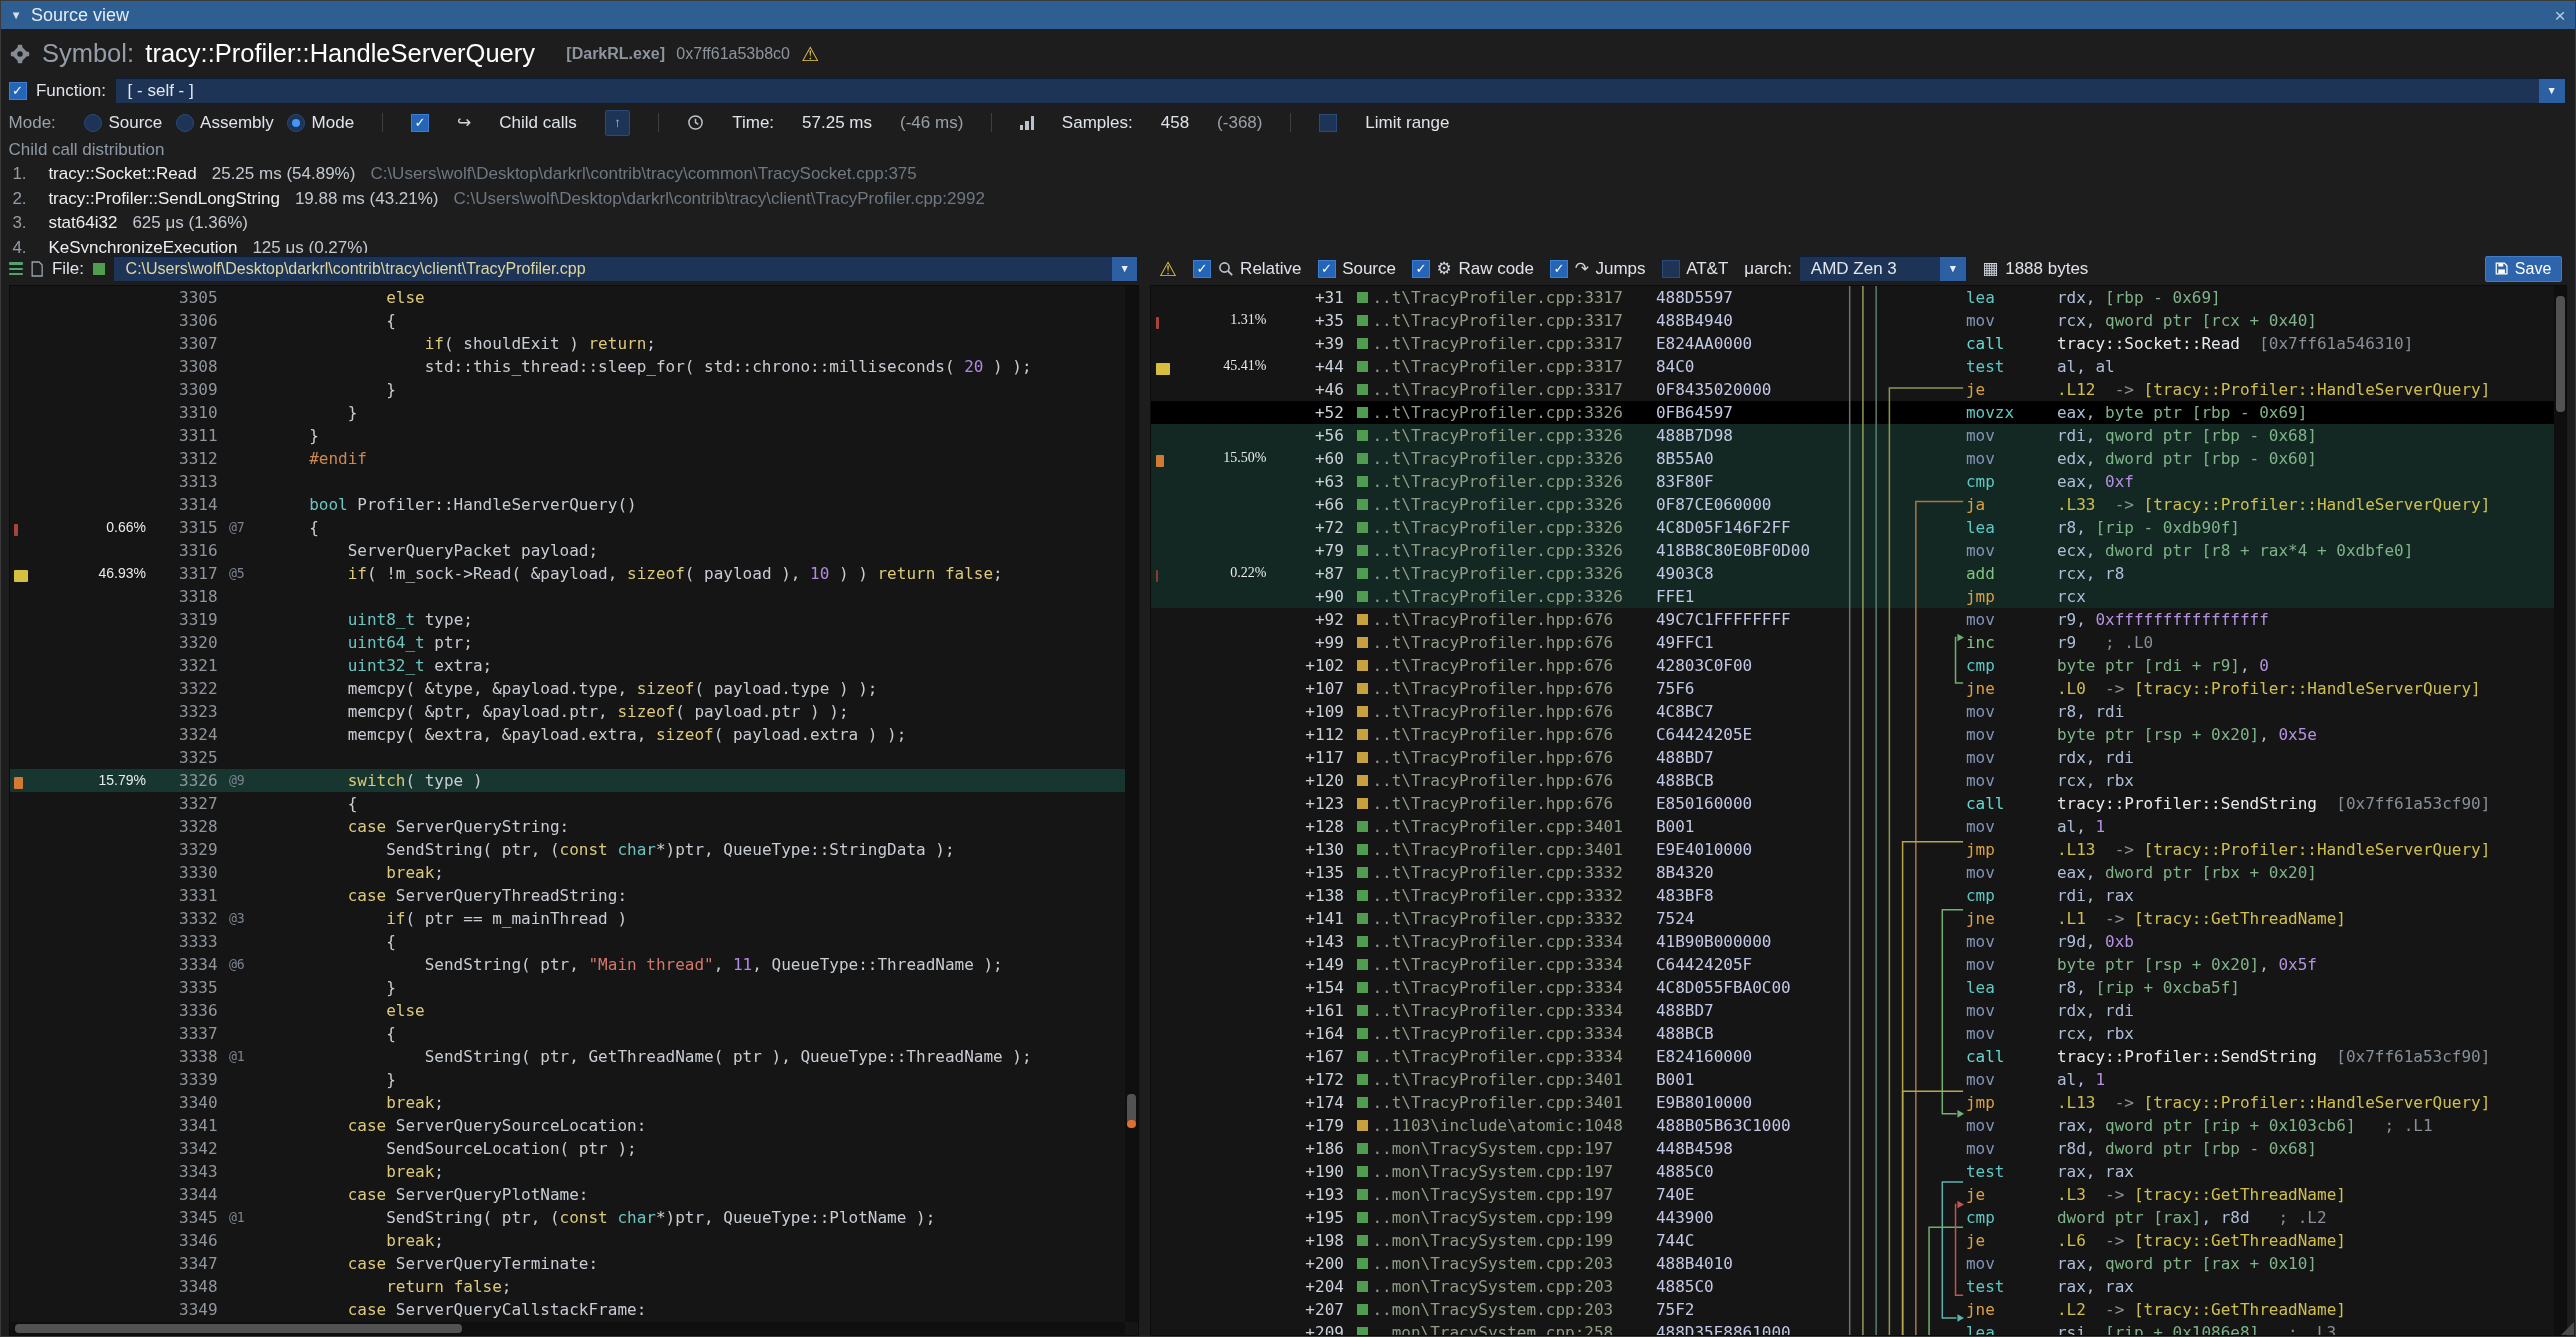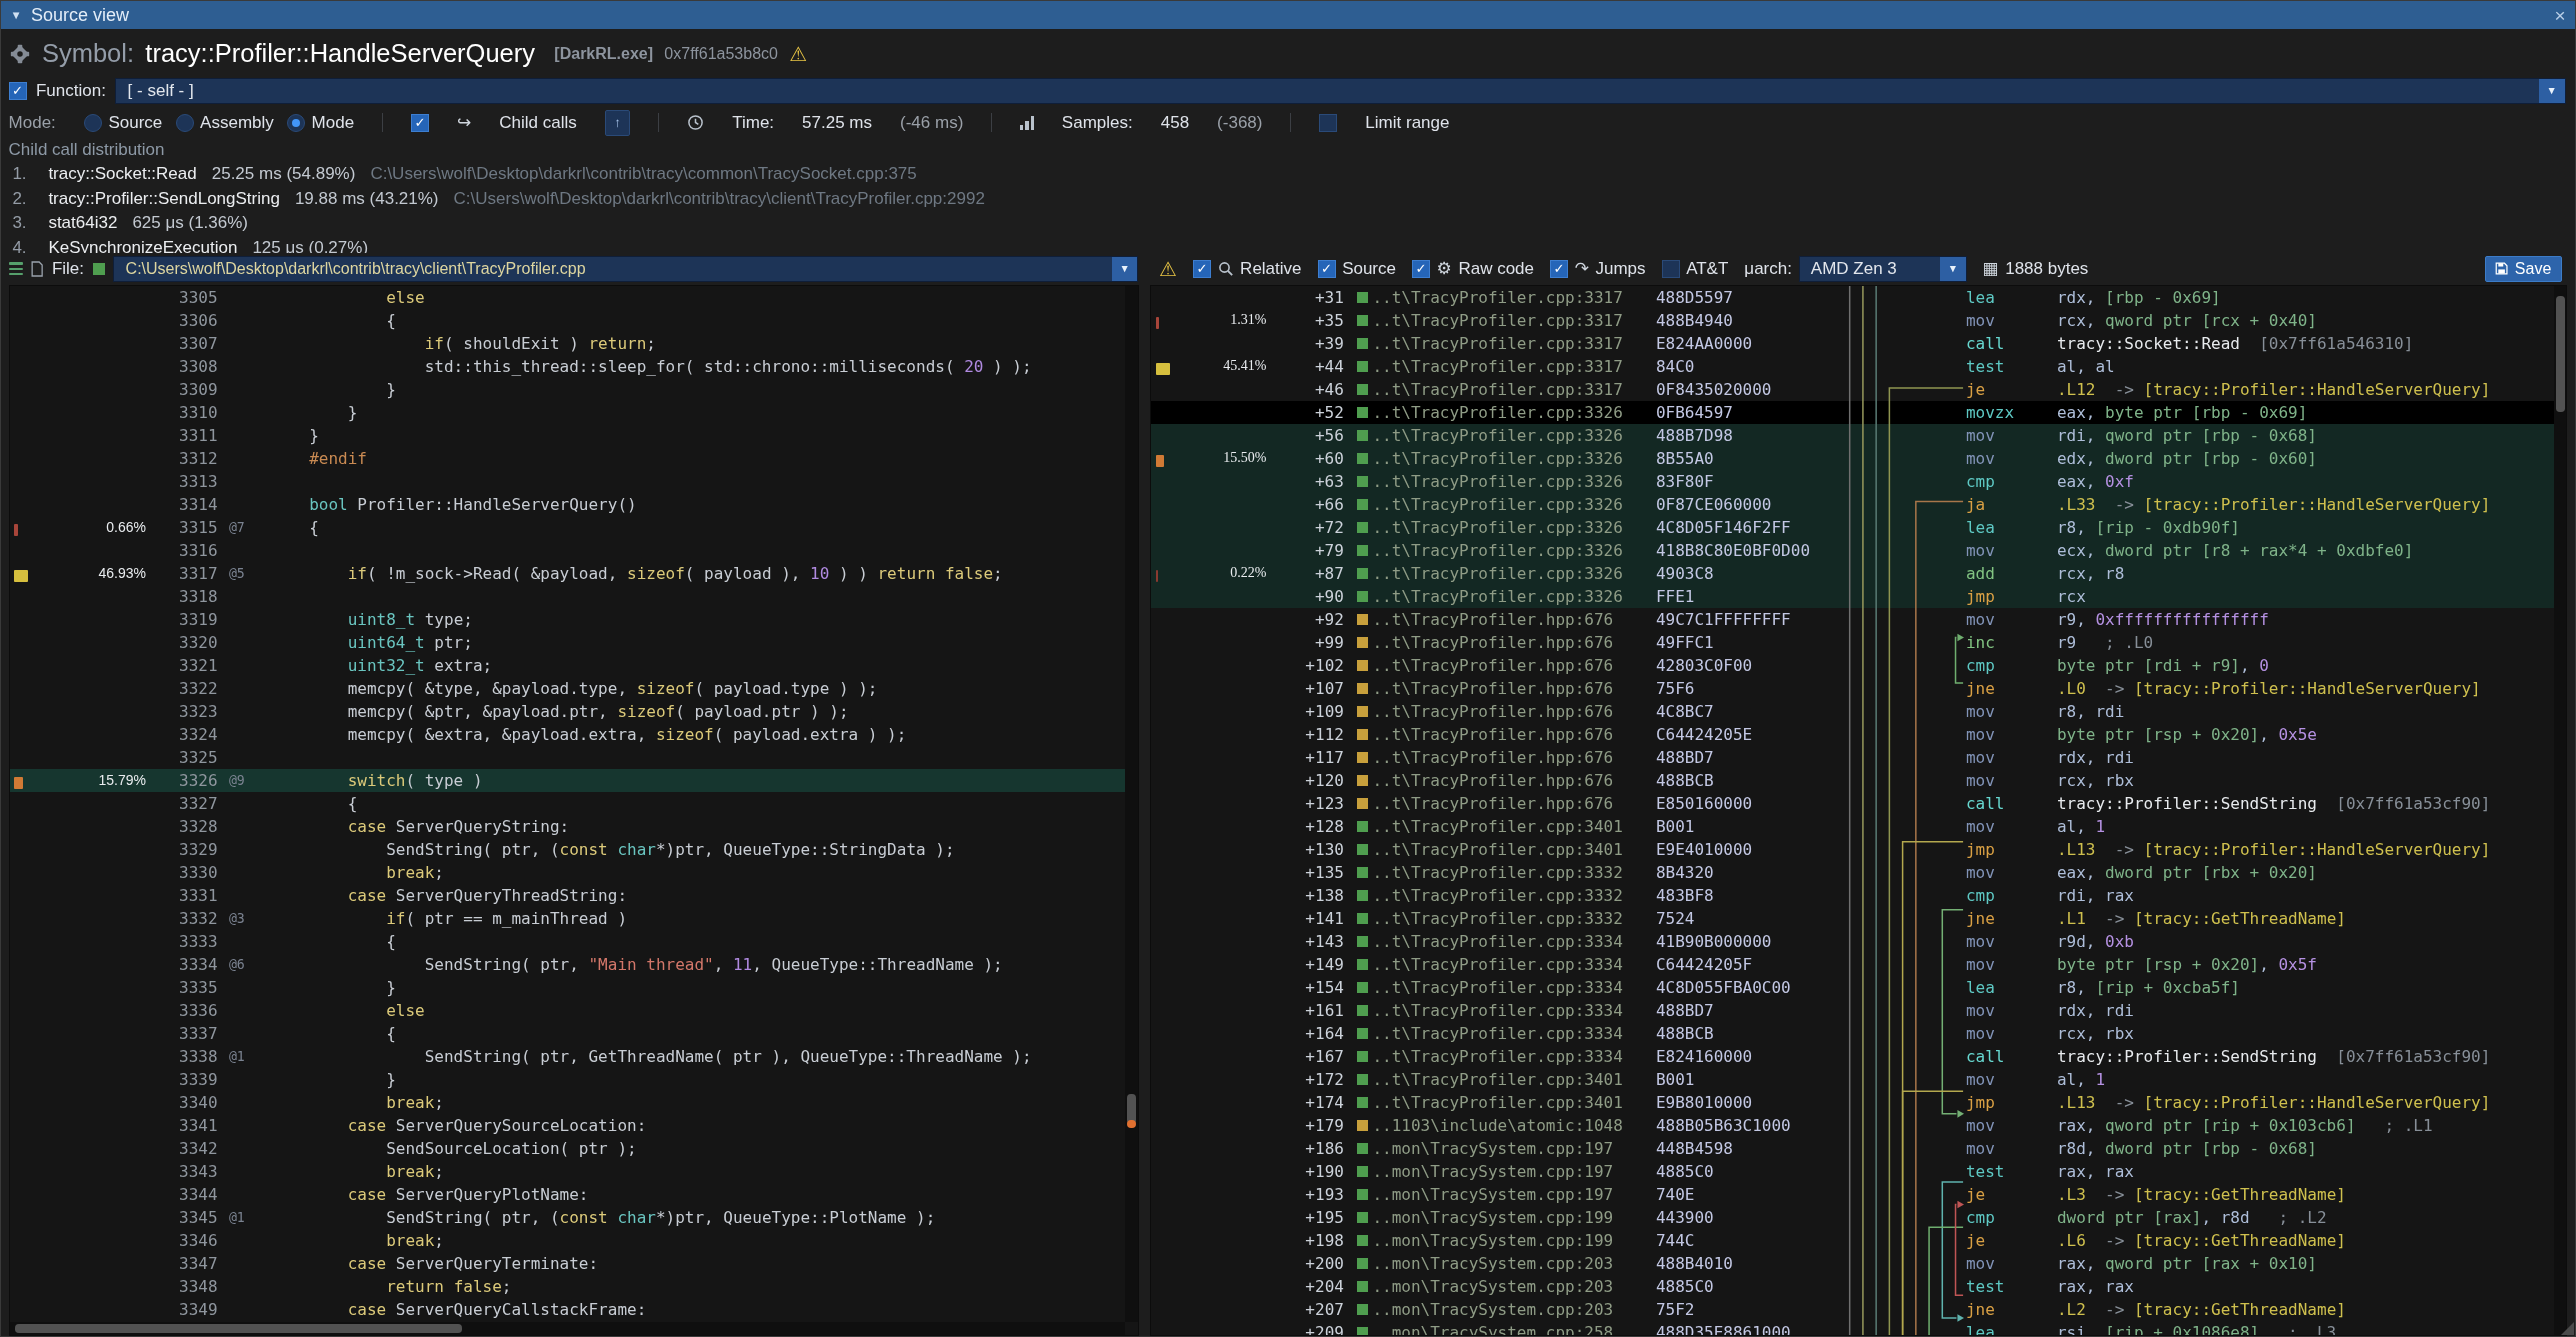--- a/index.html
+++ b/index.html
@@ -7,21 +7,21 @@
   .win{position:absolute;inset:0;background:#1d1d1d;border:0.9px solid #3a3a3a;display:flex;flex-direction:column;box-sizing:border-box}
   
   .titlebar{height:28px;flex:none;background:#2e5e92;display:flex;align-items:center;gap:9.4px;padding:0 9.4px;font-size:18px;color:#e3edf8}
   .collapse{font-size:11.3px;color:#cfe0f2}
   .tb-close{margin-left:auto;color:#b9cfe8;font-size:19px;line-height:19px}
   .content{flex:1;display:flex;flex-direction:column;padding:3.8px 7.6px 0 7.6px;min-height:0}
   
   .symbol-row{height:42px;flex:none;display:flex;align-items:center;gap:11.3px}
   .symbol-label{font-size:25.5px;color:#949da9}
   .symbol-name{font-size:25.5px;color:#ffffff}
-  .symbol-module{font-size:16px;font-weight:bold;color:#8d949e;margin-left:8px}
+  .symbol-module{font-size:16px;font-weight:bold;color:#8d949e;margin-left:20px}
   .symbol-addr{font-size:16px;color:#8d949e}
   .warn{color:#e8c545;font-size:20px}
   
   .function-row{height:32px;flex:none;display:flex;align-items:center;gap:9.4px;font-size:17px}
   .combo{background:#1d3457;border:0.9px solid #0f1e38;height:25.5px;display:flex;align-items:center;padding:0 11.3px;box-sizing:border-box;position:relative;color:#e2e6ec}
   .combo .arrow{position:absolute;right:0;top:0;bottom:0;width:25.5px;background:#2d5fa3;display:flex;align-items:center;justify-content:center;color:#e8f1fb;font-size:10.4px}
   .function-combo{flex:1;margin-right:1.9px}
   
   .mode-row{height:32px;flex:none;display:flex;align-items:center;gap:28px;font-size:17px}
   .vsep{width:0.9px;height:19px;background:#3c3f44;flex:none}
@@ -278,21 +278,21 @@
             <div class="srow"><span class="s-pct"></span><span class="s-num">3306</span><span class="s-badge"></span><span class="s-code">            <span class="tk-p">{</span></span></div>
             <div class="srow"><span class="s-pct"></span><span class="s-num">3307</span><span class="s-badge"></span><span class="s-code">                <span class="tk-k">if</span><span class="tk-p">( shouldExit ) </span><span class="tk-k">return</span><span class="tk-p">;</span></span></div>
             <div class="srow"><span class="s-pct"></span><span class="s-num">3308</span><span class="s-badge"></span><span class="s-code">                <span class="tk-p">std::this_thread::sleep_for( std::chrono::milliseconds( </span><span class="tk-n">20</span><span class="tk-p"> ) );</span></span></div>
             <div class="srow"><span class="s-pct"></span><span class="s-num">3309</span><span class="s-badge"></span><span class="s-code">            <span class="tk-p">}</span></span></div>
             <div class="srow"><span class="s-pct"></span><span class="s-num">3310</span><span class="s-badge"></span><span class="s-code">        <span class="tk-p">}</span></span></div>
             <div class="srow"><span class="s-pct"></span><span class="s-num">3311</span><span class="s-badge"></span><span class="s-code">    <span class="tk-p">}</span></span></div>
             <div class="srow"><span class="s-pct"></span><span class="s-num">3312</span><span class="s-badge"></span><span class="s-code">    <span class="tk-pre">#endif</span></span></div>
             <div class="srow"><span class="s-pct"></span><span class="s-num">3313</span><span class="s-badge"></span><span class="s-code"></span></div>
             <div class="srow"><span class="s-pct"></span><span class="s-num">3314</span><span class="s-badge"></span><span class="s-code">    <span class="tk-t">bool</span><span class="tk-p"> Profiler::HandleServerQuery()</span></span></div>
             <div class="srow"><span class="s-pct"><span class="s-bar" style="width: 3.8px; background: rgb(168, 69, 58);"></span><span>0.66%</span></span><span class="s-num">3315</span><span class="s-badge">@7</span><span class="s-code">    <span class="tk-p">{</span></span></div>
-            <div class="srow"><span class="s-pct"></span><span class="s-num">3316</span><span class="s-badge"></span></div>
+            <div class="srow"><span class="s-pct"></span><span class="s-num">3316</span><span class="s-badge"></span><span class="s-code">        <span class="tk-p">ServerQueryPacket payload;</span></span></div>
             <div class="srow"><span class="s-pct"><span class="s-bar" style="width: 14px; background: rgb(214, 191, 62);"></span><span>46.93%</span></span><span class="s-num">3317</span><span class="s-badge">@5</span><span class="s-code">        <span class="tk-k">if</span><span class="tk-p">( !m_sock-&gt;Read( &amp;payload, </span><span class="tk-k">sizeof</span><span class="tk-p">( payload ), </span><span class="tk-n">10</span><span class="tk-p"> ) ) </span><span class="tk-k">return</span><span class="tk-p"> </span><span class="tk-k">false</span><span class="tk-p">;</span></span></div>
             <div class="srow"><span class="s-pct"></span><span class="s-num">3318</span><span class="s-badge"></span><span class="s-code"></span></div>
             <div class="srow"><span class="s-pct"></span><span class="s-num">3319</span><span class="s-badge"></span><span class="s-code">        <span class="tk-t">uint8_t</span><span class="tk-p"> type;</span></span></div>
             <div class="srow"><span class="s-pct"></span><span class="s-num">3320</span><span class="s-badge"></span><span class="s-code">        <span class="tk-t">uint64_t</span><span class="tk-p"> ptr;</span></span></div>
             <div class="srow"><span class="s-pct"></span><span class="s-num">3321</span><span class="s-badge"></span><span class="s-code">        <span class="tk-t">uint32_t</span><span class="tk-p"> extra;</span></span></div>
             <div class="srow"><span class="s-pct"></span><span class="s-num">3322</span><span class="s-badge"></span><span class="s-code">        <span class="tk-p">memcpy( &amp;type, &amp;payload.type, </span><span class="tk-k">sizeof</span><span class="tk-p">( payload.type ) );</span></span></div>
             <div class="srow"><span class="s-pct"></span><span class="s-num">3323</span><span class="s-badge"></span><span class="s-code">        <span class="tk-p">memcpy( &amp;ptr, &amp;payload.ptr, </span><span class="tk-k">sizeof</span><span class="tk-p">( payload.ptr ) );</span></span></div>
             <div class="srow"><span class="s-pct"></span><span class="s-num">3324</span><span class="s-badge"></span><span class="s-code">        <span class="tk-p">memcpy( &amp;extra, &amp;payload.extra, </span><span class="tk-k">sizeof</span><span class="tk-p">( payload.extra ) );</span></span></div>
             <div class="srow"><span class="s-pct"></span><span class="s-num">3325</span><span class="s-badge"></span><span class="s-code"></span></div>
             <div class="srow hl"><span class="s-pct"><span class="s-bar" style="width: 8.5px; background: rgb(208, 122, 53);"></span><span>15.79%</span></span><span class="s-num">3326</span><span class="s-badge">@9</span><span class="s-code">        <span class="tk-k">switch</span><span class="tk-p">( type )</span></span></div>

